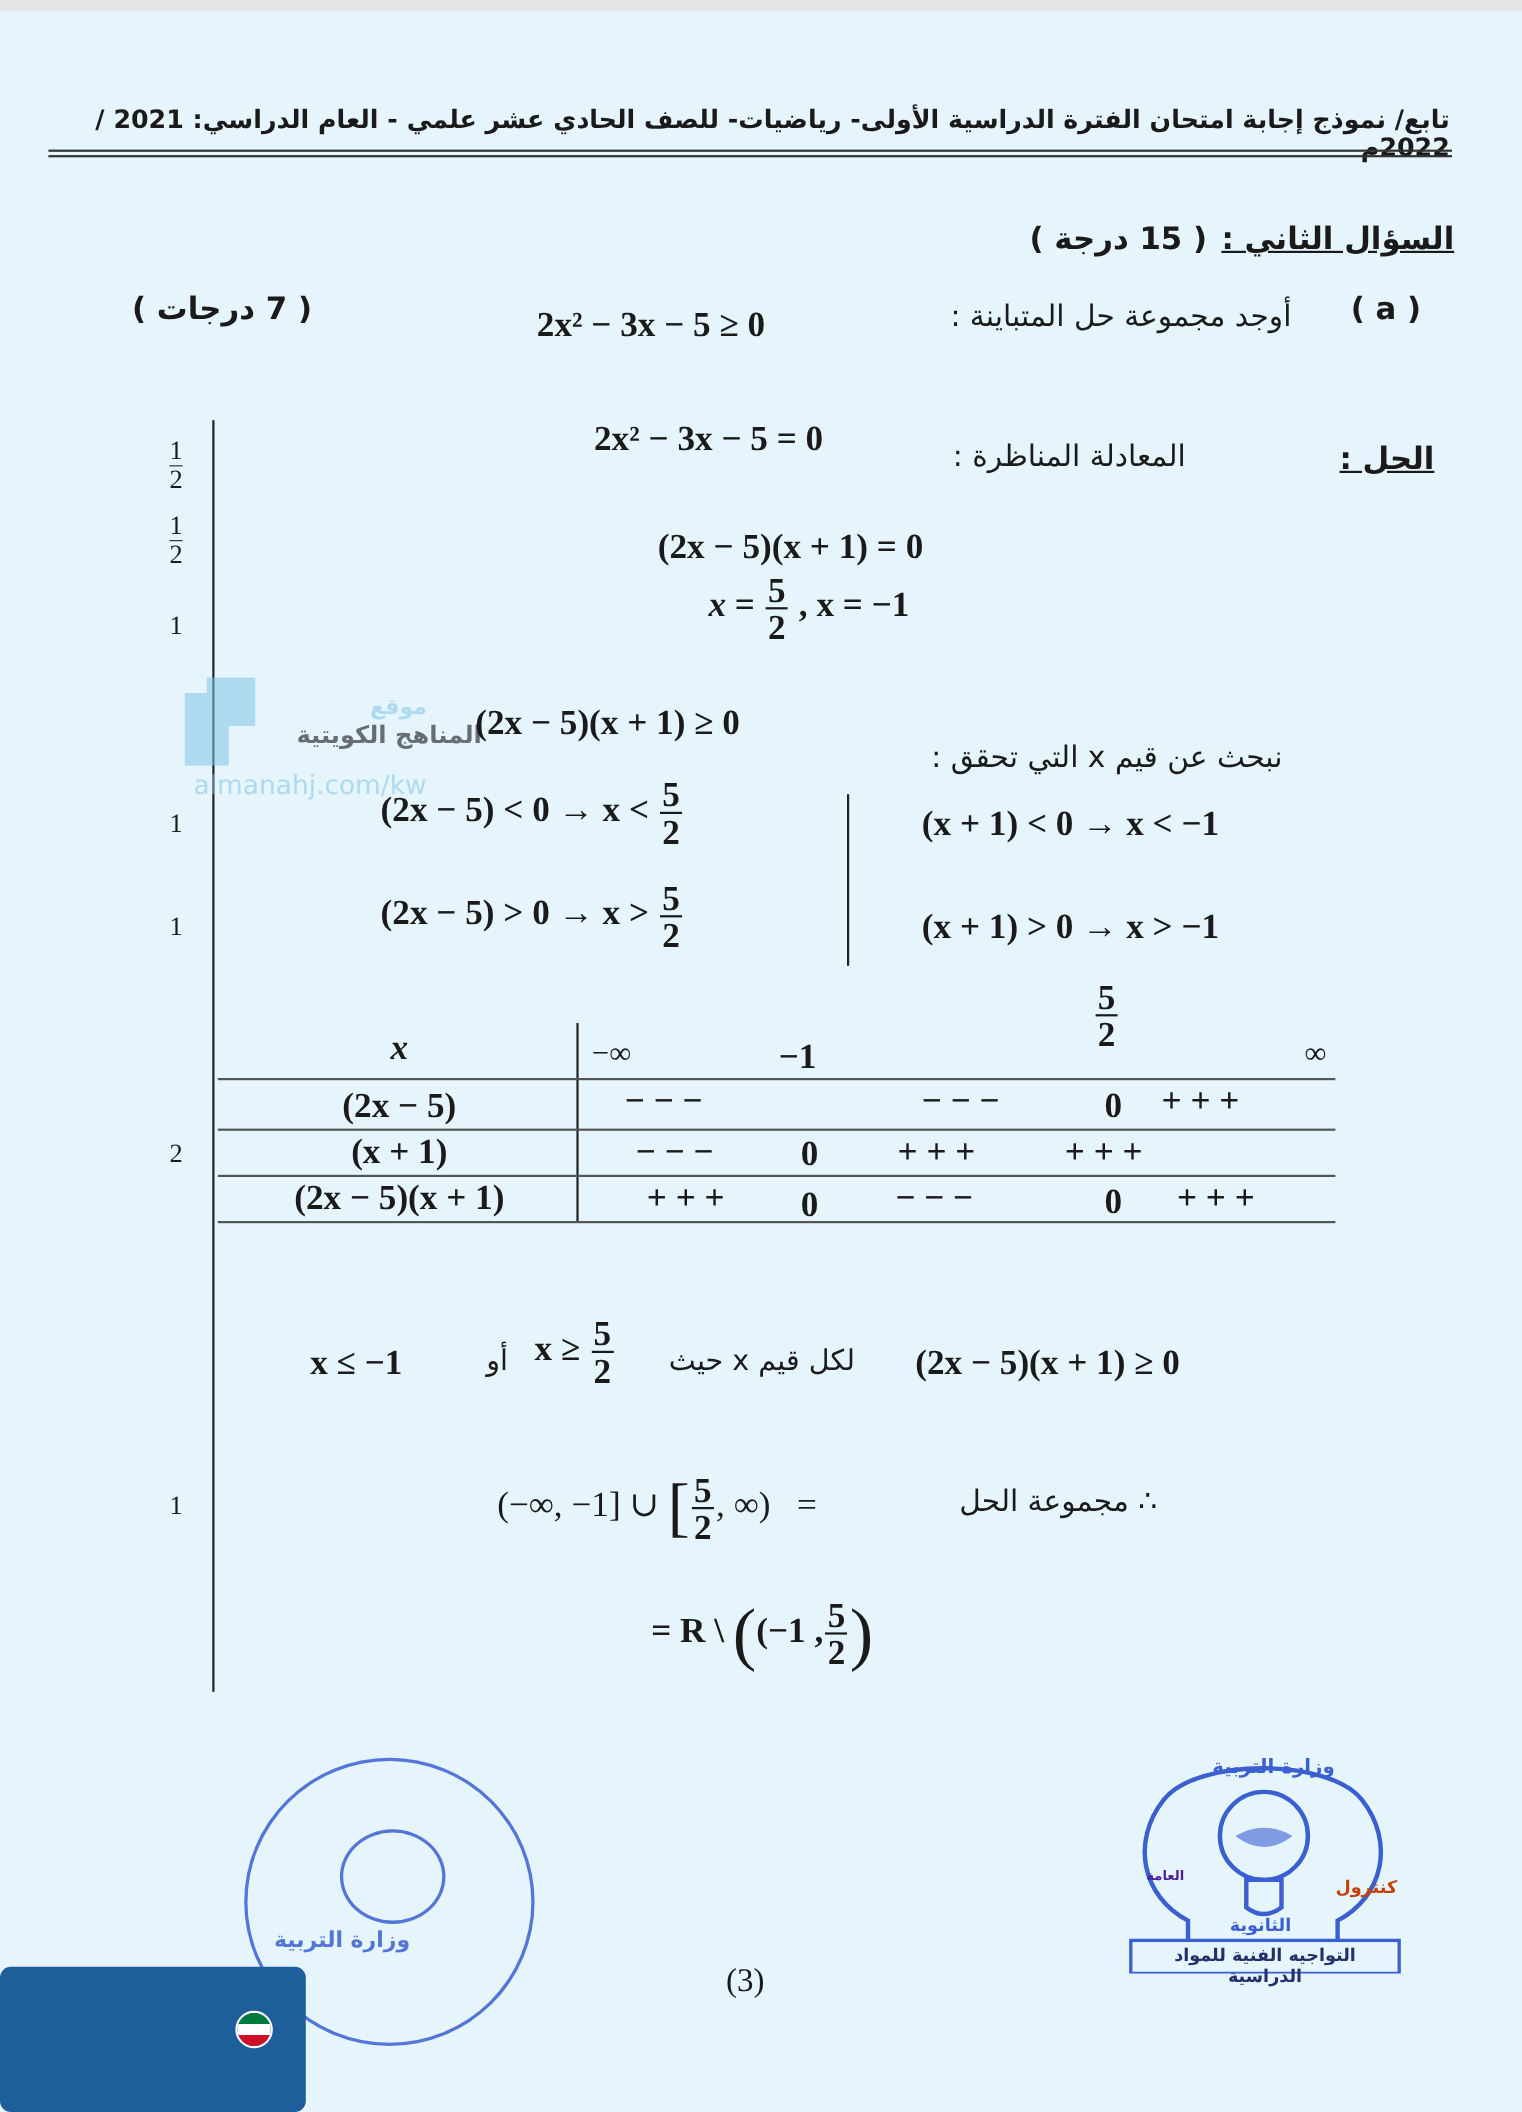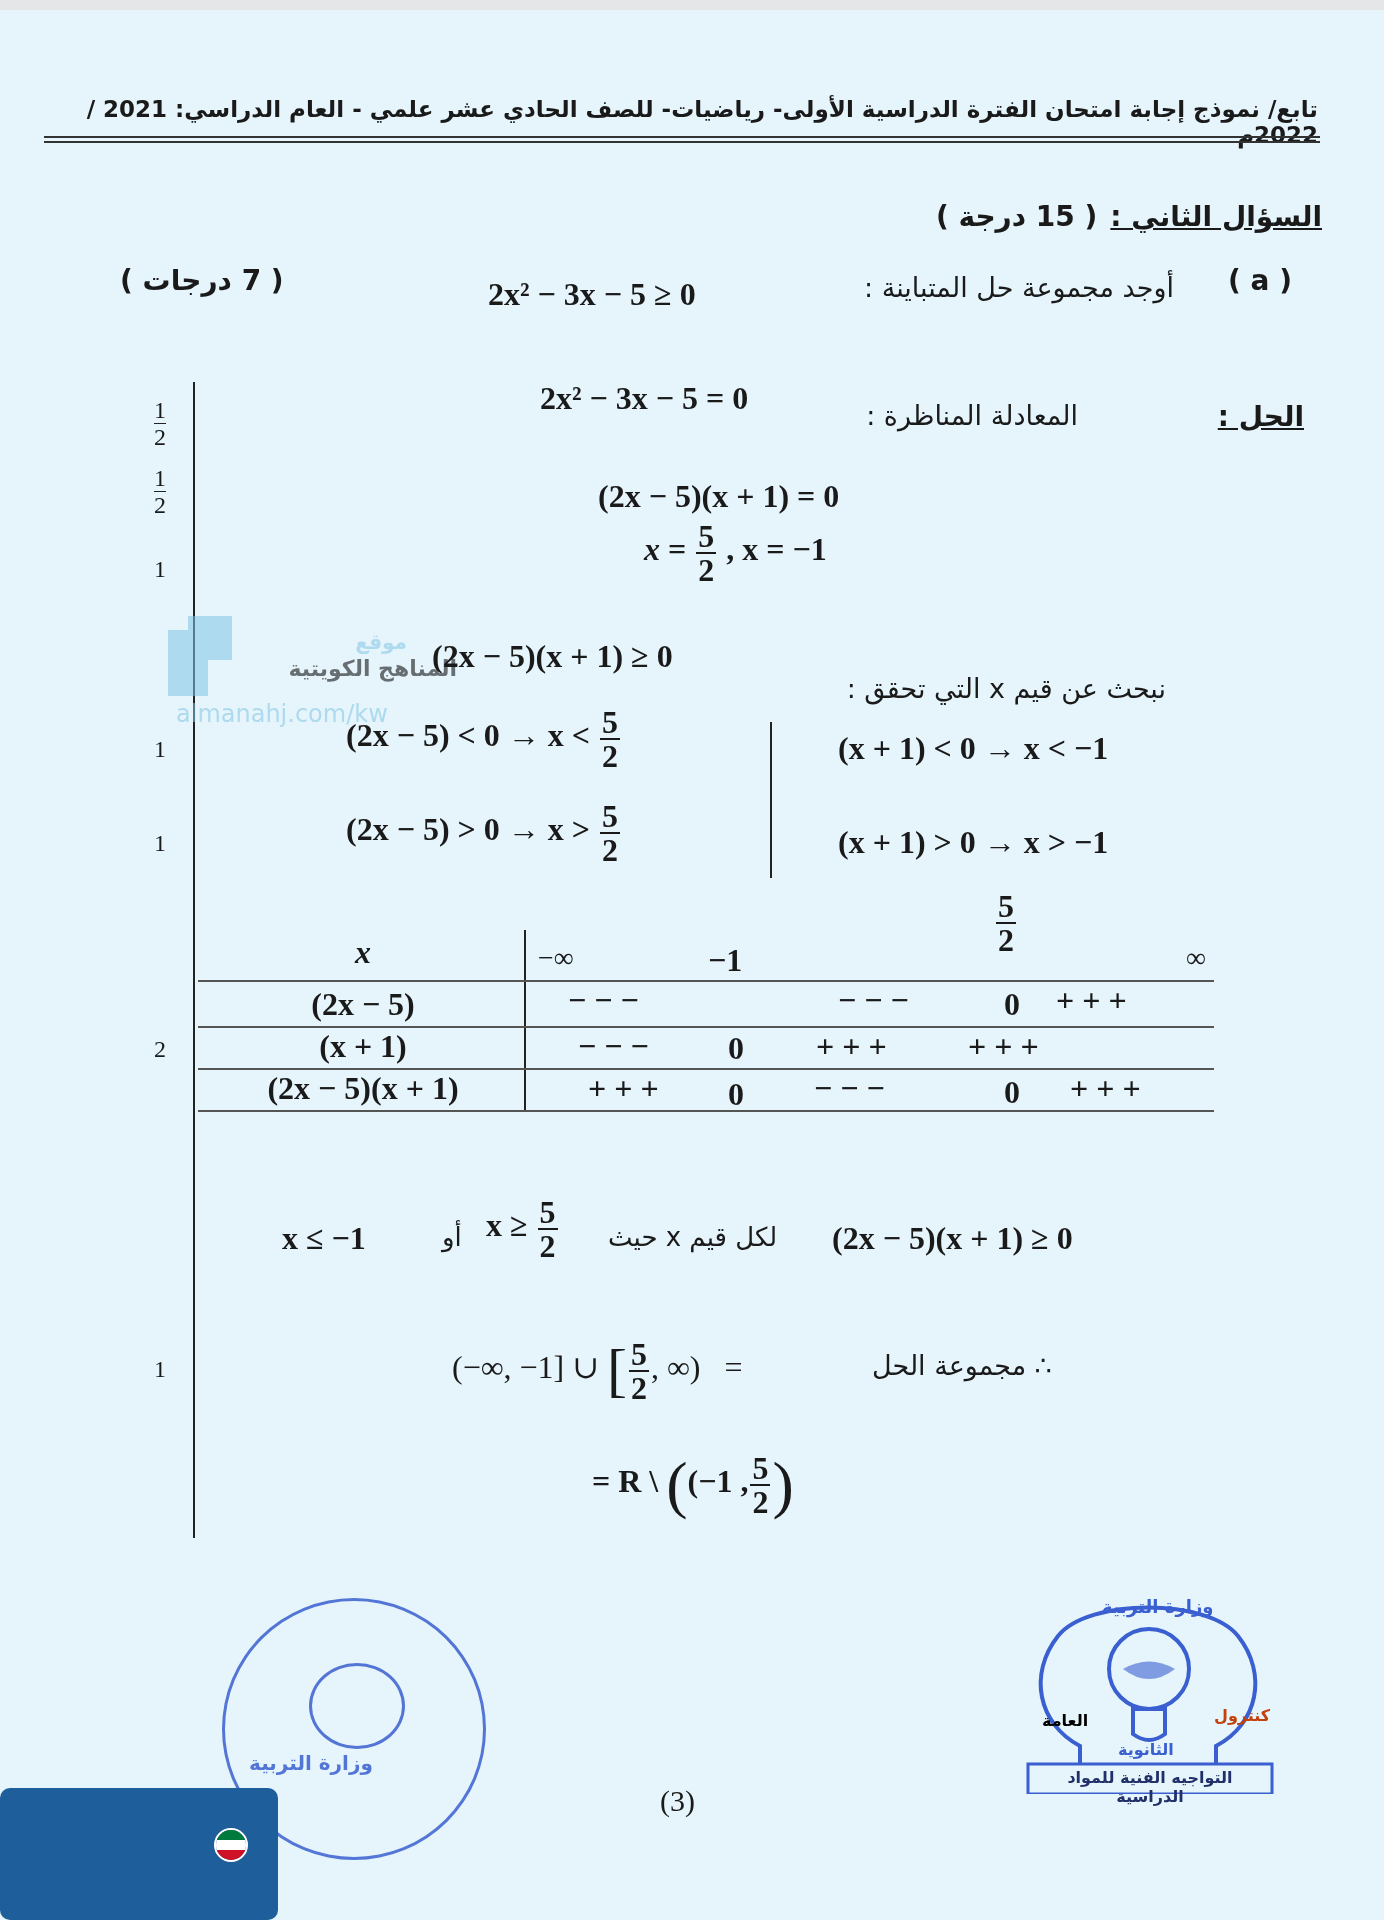--- a/index.html
+++ b/index.html
@@ -16,21 +16,21 @@
   .frac .den{padding:0 2px;border-top:2px solid #1a1a1a;}
   .hdr-rule{position:absolute;left:44px;width:1276px;height:2px;background:#333;}
   .vline{position:absolute;width:2px;background:#222;}
   .margin-mark{position:absolute;left:140px;width:40px;text-align:center;font-family:"Liberation Serif",serif;font-size:24px;}
   .margin-frac{display:flex;flex-direction:column;align-items:center;line-height:1.05;}
   .margin-frac .den{border-top:1.5px solid #222;padding-top:1px;}
   .sign-table{position:absolute;left:198px;top:930px;width:1016px;}
   .st-label{position:absolute;left:0;width:330px;text-align:center;font-size:32px;}
   .st-cell{position:absolute;font-size:32px;font-weight:bold;font-family:"Liberation Serif",serif;}
   .hline{position:absolute;left:0;width:1016px;height:2px;background:#555;}
-  .watermark{position:absolute;left:168px;top:616px;width:270px;height:120px;opacity:.55;padding-left:19px;}
+  .watermark{position:absolute;left:168px;top:616px;width:270px;height:120px;opacity:.55;}
   .wm-block{position:absolute;background:#7fc4e4;}
   .stamp-circle{position:absolute;border-radius:50%;border:3px solid #3a5fd0;}
   .wiki{position:absolute;left:0;top:1788px;width:278px;height:132px;background:#1e5e9a;border-radius:10px;}
   .page-number{position:absolute;left:660px;top:1784px;font-size:30px;font-family:"Liberation Serif",serif;}
 </style>
 </head>
 <body>
 
 <div class="topbar"></div>
 
@@ -182,21 +182,21 @@
 
 <div class="abs" style="left:1018px;top:1594px;width:262px;height:200px;">
   <svg width="262" height="200" viewBox="0 0 262 200">
     <path d="M62 170 L62 152 C20 130 10 80 40 42 C70 4 190 4 220 42 C250 80 240 130 198 152 L198 170" fill="none" stroke="#3a5fd0" stroke-width="4"></path>
     <rect x="10" y="170" width="244" height="30" fill="none" stroke="#3a5fd0" stroke-width="3"></rect>
     <circle cx="131" cy="75" r="40" fill="none" stroke="#3a5fd0" stroke-width="4"></circle>
     <path d="M105 75 Q131 60 157 75 Q131 95 105 75Z" fill="#3a5fd0" opacity=".6"></path>
     <path d="M115 115 L147 115 L147 140 Q131 152 115 140Z" fill="none" stroke="#3a5fd0" stroke-width="4"></path>
   </svg>
   <div class="abs rtl ar" style="left:84px;top:2px;font-size:18px;color:#3a5fd0;">وزارة التربية</div>
-  <div class="abs rtl ar" style="left:24px;top:117px;font-size:16px;color:#000000;">العامة</div>
+  <div class="abs rtl ar" style="left:24px;top:104px;font-size:12px;color:#4c1d95;">العامة</div>
   <div class="abs rtl ar" style="left:196px;top:112px;font-size:16px;color:#c2410c;">كنترول</div>
   <div class="abs rtl ar" style="left:100px;top:146px;font-size:16px;color:#3a5fd0;">الثانوية</div>
   <div class="abs rtl ar" style="left:14px;top:174px;width:236px;text-align:center;font-size:16px;color:#22306a;">التواجيه الفنية للمواد الدراسية</div>
 </div>
 
 <div class="stamp-circle" style="left:222px;top:1598px;width:258px;height:256px;opacity:.85;">
   <div class="abs" style="left:84px;top:62px;width:90px;height:80px;border:3px solid #3a5fd0;border-radius:50%;"></div>
   <div class="abs rtl ar" style="left:24px;top:150px;font-size:20px;color:#3a5fd0;">وزارة التربية</div>
 </div>
 

